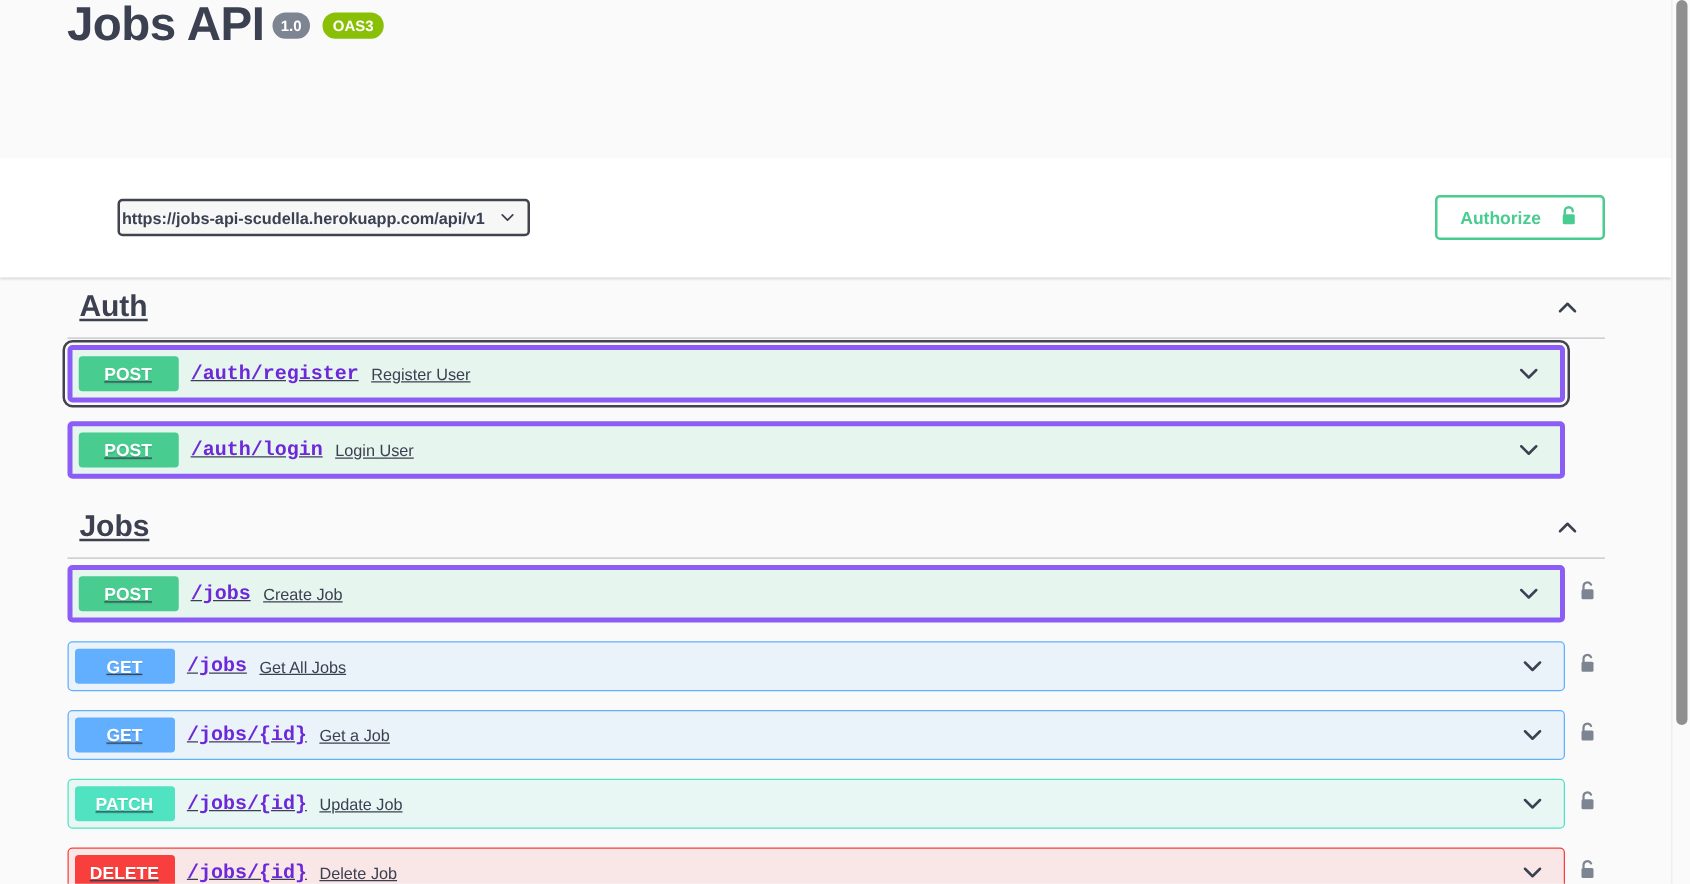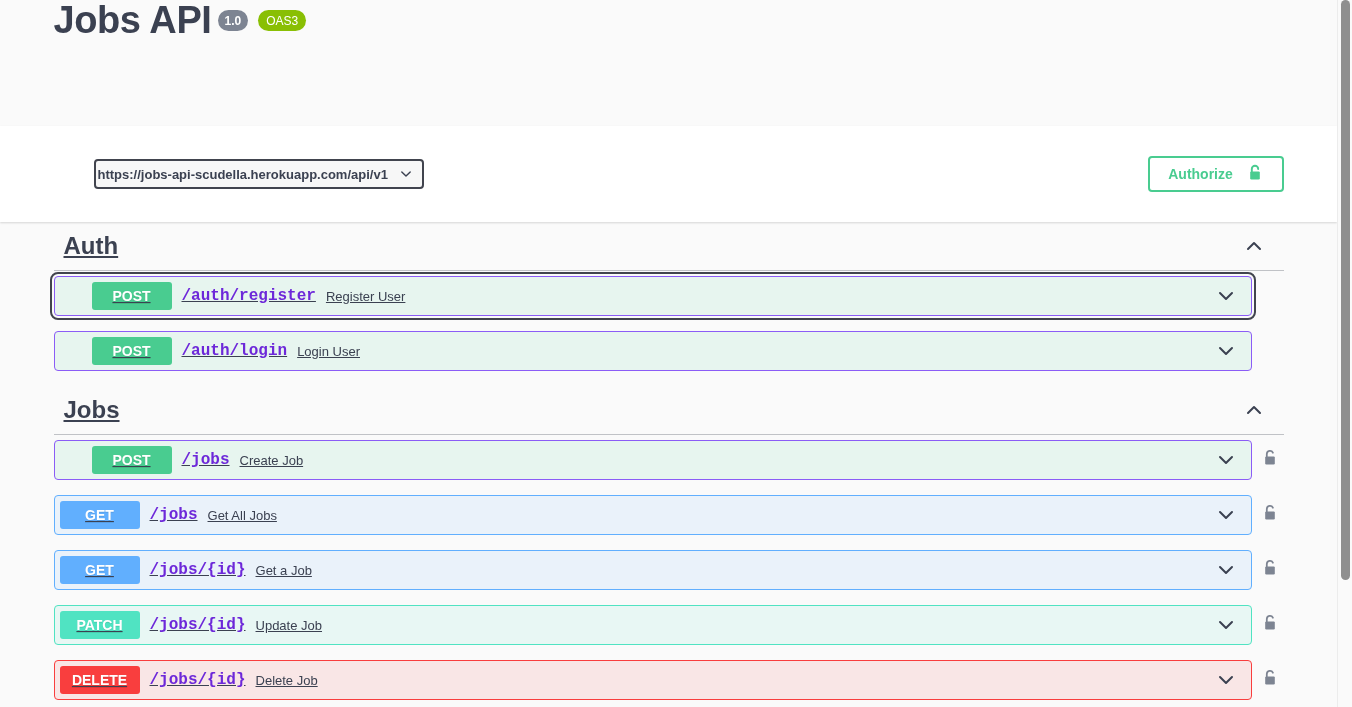--- a/index.html
+++ b/index.html
@@ -80,21 +80,21 @@
     border-radius: 57px;
     margin-left: 6px;
     margin-bottom: 11px;
     font-family: "Liberation Sans", sans-serif;
   }
   .oas-badge {
     display: inline-block;
     background: #89bf04;
     color: #ffffff;
     font-size: 12px;
-    font-weight: normal;
+    font-weight: bold;
     line-height: 1;
     padding: 5px 8px 4px;
     border-radius: 57px;
     margin-left: 10px;
     margin-bottom: 11px;
     font-family: "Liberation Sans", sans-serif;
   }
 
   
   .scheme-container {
@@ -260,21 +260,21 @@
   .lock-slot {
     flex: 0 0 auto;
     width: 28px;
     display: flex;
     align-items: center;
     justify-content: center;
     margin-left: 4px;
   }
 
   
-  .op-post { border: 1px solid #8b5cf6; background: rgba(73,204,144,0.1); padding-left: 32px; }
+  .op-post { border: 4px solid #8b5cf6; background: rgba(73,204,144,0.1); }
   .op-post .opblock-method { background: #49cc90; }
   .op-get { border: 1px solid #61affe; background: rgba(97,175,254,0.1); }
   .op-get .opblock-method { background: #61affe; }
   .op-patch { border: 1px solid #50e3c2; background: rgba(80,227,194,0.1); }
   .op-patch .opblock-method { background: #50e3c2; }
   .op-delete { border: 1px solid #f93e3e; background: rgba(249,62,62,0.1); }
   .op-delete .opblock-method { background: #f93e3e; }
 
   .op-focused {
     outline: 2px solid #41444e;

